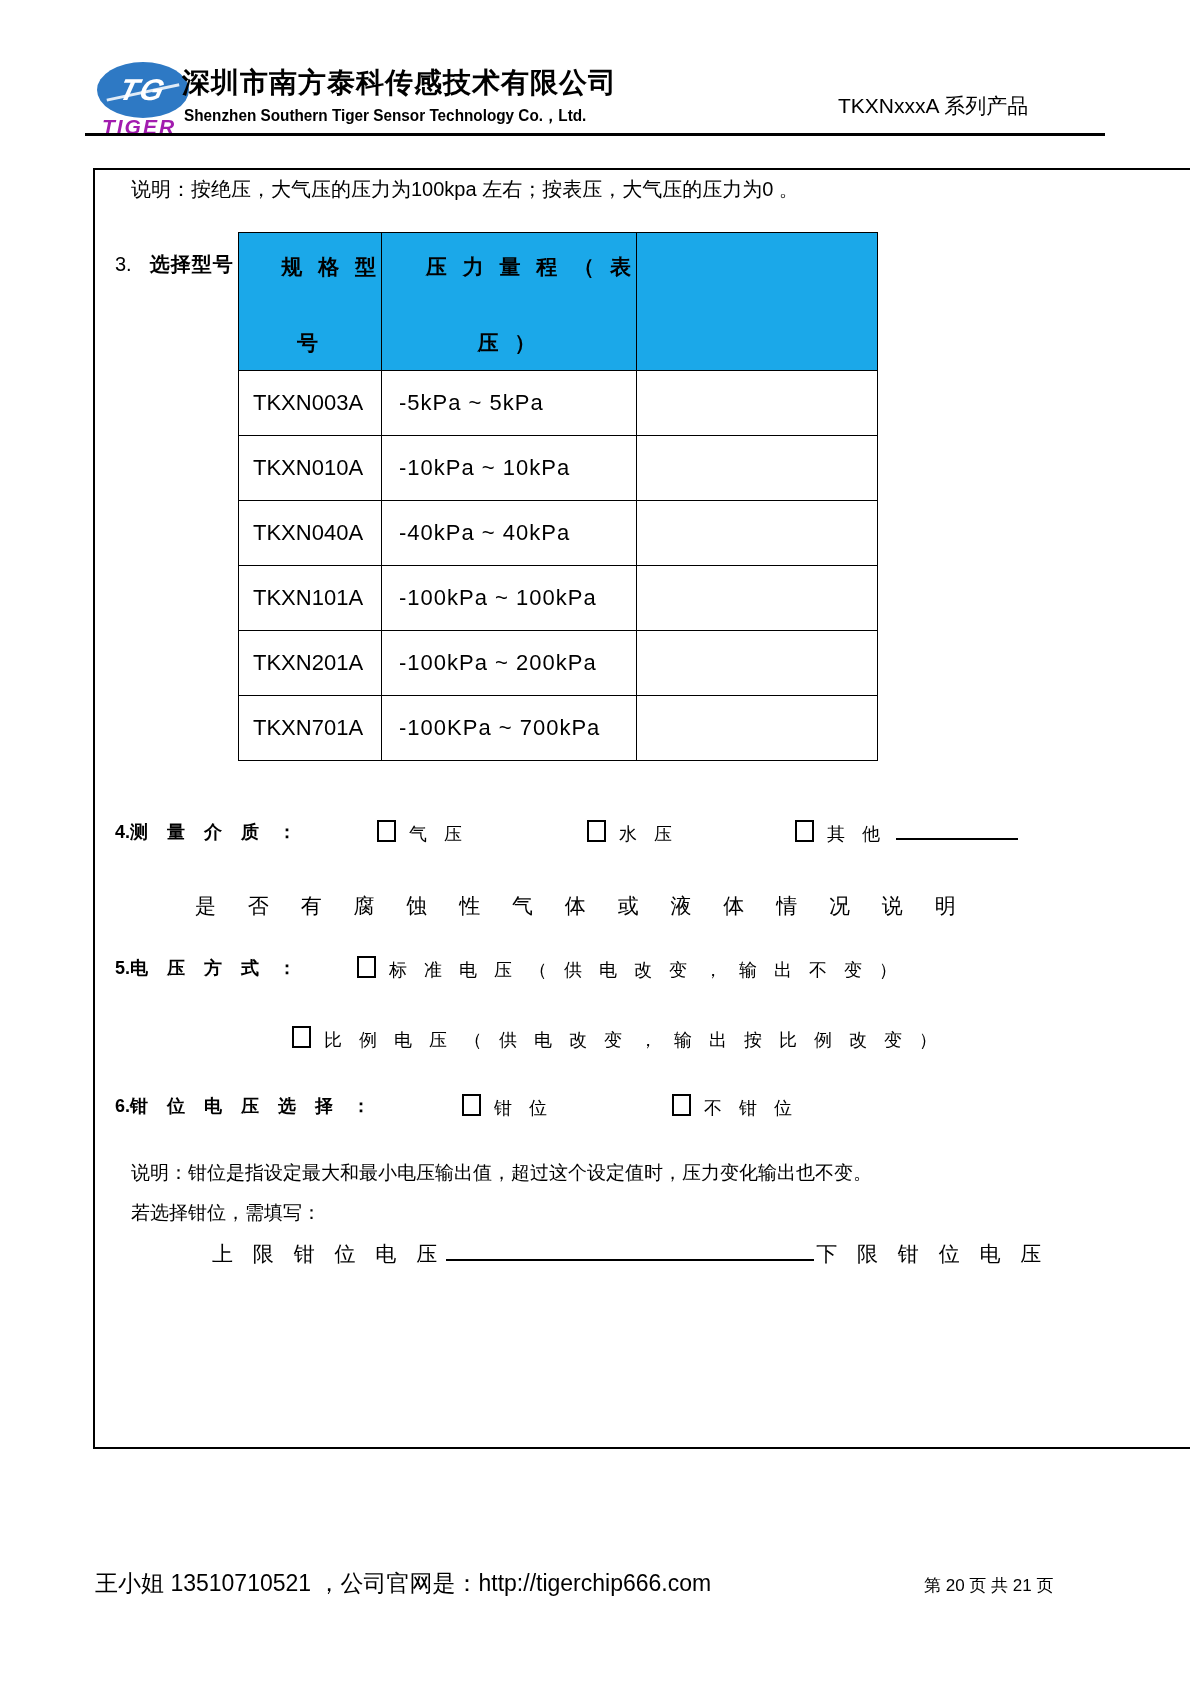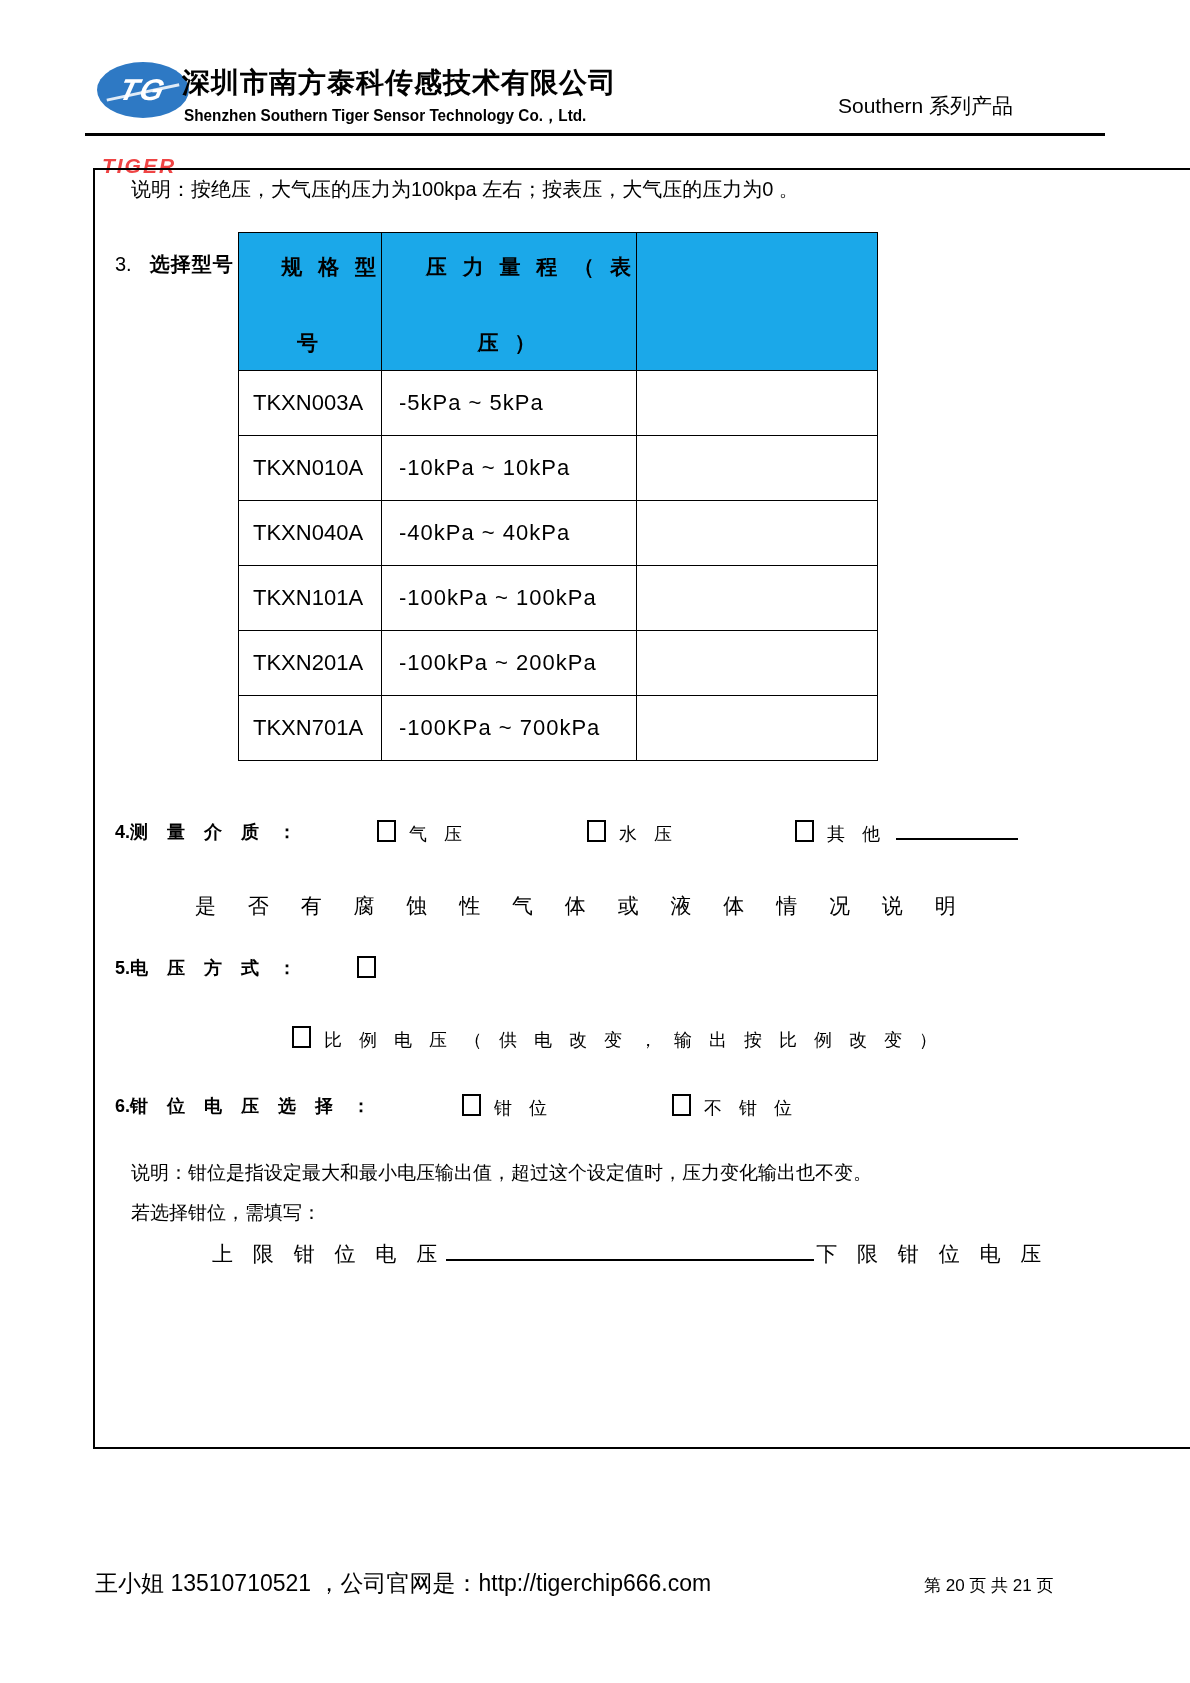--- a/index.html
+++ b/index.html
@@ -82,24 +82,24 @@
   .footer-address { position:absolute; left:95px; top:1601px; font-size:23px; white-space:nowrap; }
 </style>
 </head>
 <body>
 
 <div class="page">
 
   <div class="logo-ellipse" style="background: rgb(46, 121, 196);">
     <span class="tg">TG</span>
   </div>
-  <div class="logo-tiger" style="color: #ef4444; margin-top: 39px;">TIGER</div>
+  <div class="logo-tiger" style="color: #a21caf;">TIGER</div>
   <div class="company-cn">深圳市南方泰科传感技术有限公司</div>
   <div class="company-en">Shenzhen Southern Tiger Sensor Technology Co.，Ltd.</div>
-  <div class="product-series">Southern 系列产品</div>
+  <div class="product-series">TKXNxxxA 系列产品</div>
   <div class="header-rule"></div>
 
   <div class="content-box">
 
     <div class="note-top">说明：按绝压，大气压的压力为100kpa  左右；按表压，大气压的压力为0 。</div>
 
     <div class="sec3">
       <span class="num">3.</span><span class="ttl">选择型号：</span>
     </div>
 
@@ -170,21 +170,21 @@
         <span class="cb"></span><span class="optlabel">其 他</span><span class="fill-line" style="width:122px;margin-left:10px"></span>
       </span>
     </div>
     <div class="spaced-note" style="left:100px;top:722px">是 否 有 腐 蚀 性 气 体 或 液 体 情 况 说 明</div>
 
     <div class="sec-row" style="top:786px">
       <span class="sec-head">
         <span class="secnum">5.</span><span class="seclabel">电 压 方 式 ：</span>
       </span>
       <span class="opt" style="left:262px">
-        <span class="cb"></span>
+        <span class="cb"></span><span class="optlabel">标 准 电 压 （ 供 电 改 变 ， 输 出 不 变 ）</span>
       </span>
     </div>
     <div class="sec-row" style="top:856px">
       <span class="opt" style="left:197px">
         <span class="cb"></span><span class="optlabel">比 例 电 压 （ 供 电 改 变 ， 输 出 按 比 例 改 变 ）</span>
       </span>
     </div>
 
     <div class="sec-row" style="top:924px">
       <span class="sec-head">

